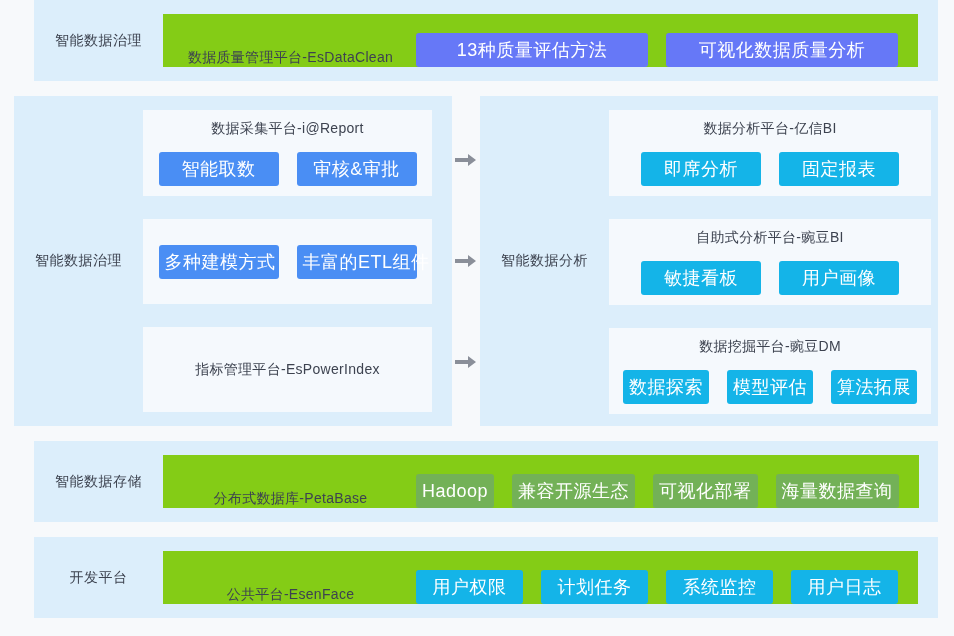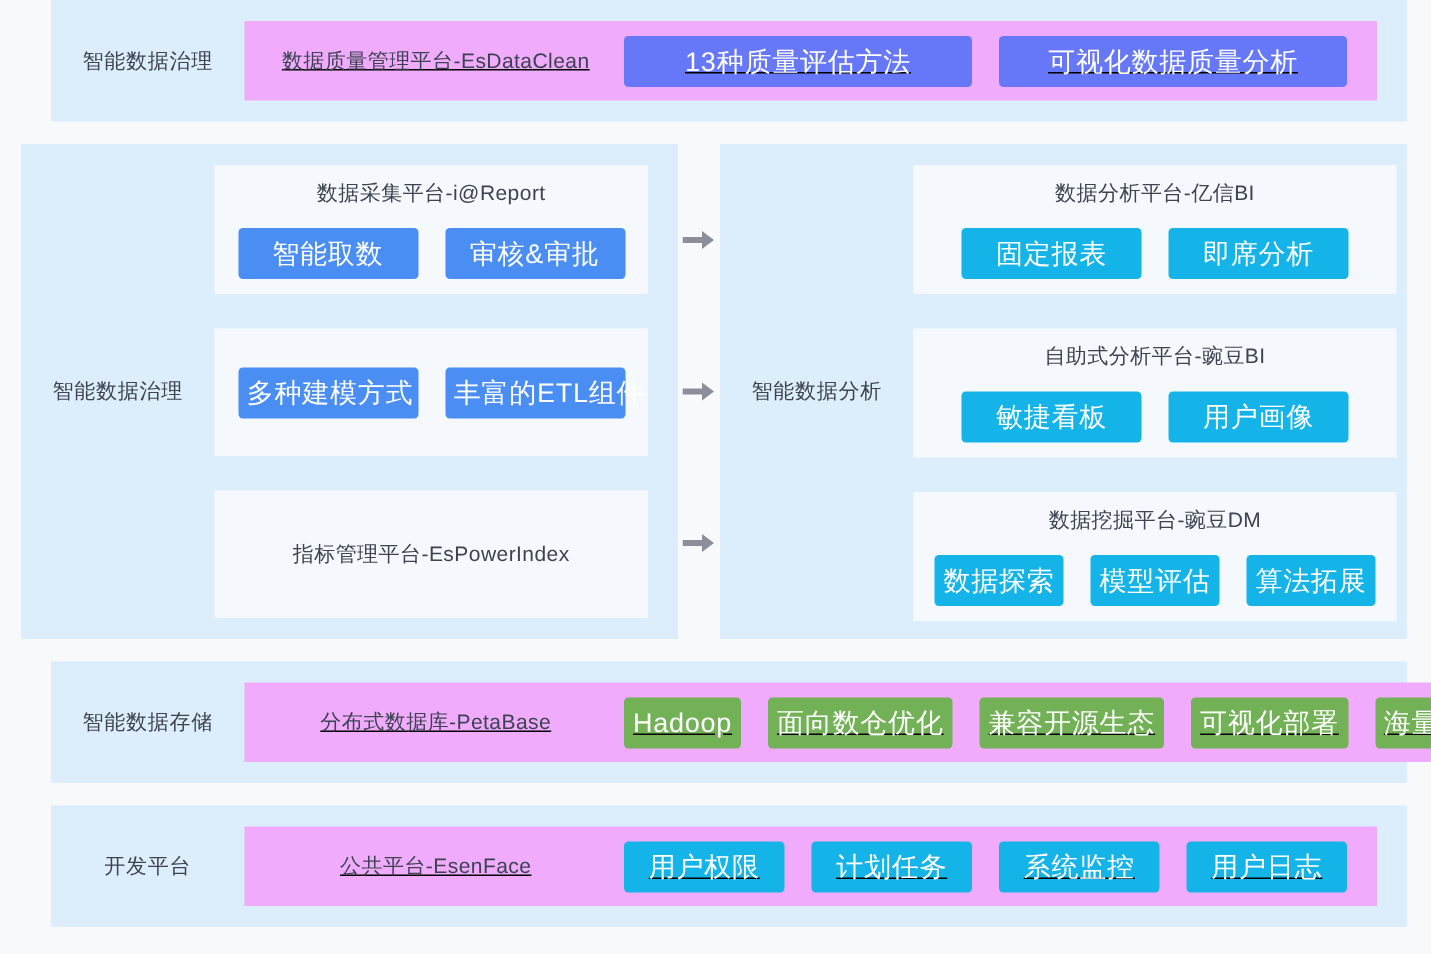--- a/index.html
+++ b/index.html
@@ -46,27 +46,26 @@
   }
 
   
   .simple-row {
     height: 81px;
     margin-bottom: 15px;
   }
   .simple-row .card {
     flex: 1 1 auto;
     margin: 14px 20px 14px 0;
-    background: #f0abfc;
-    display: flex;
-    align-items: center;
+    background: #84cc16;
+    display: flex;
+    align-items: flex-end;
     padding: 0 20px;
     box-sizing: border-box;
     gap: 18px;
-    text-decoration: underline;
   }
   .card-title {
     font-size: 14px;
     color: #3d4350;
     white-space: nowrap;
     letter-spacing: .3px;
   }
   .simple-row .card-title {
     flex: 0 0 auto;
     width: 215px;
@@ -221,22 +220,22 @@
       </span>
     </div>
 
     <div class="mid-col right">
       <div class="row-label">智能数据分析</div>
       <div class="card-stack">
 
         <div class="pcard">
           <div class="card-title">数据分析平台-亿信BI</div>
           <div class="btn-group">
+            <div class="btn cyan">即席分析</div>
             <div class="btn cyan">固定报表</div>
-            <div class="btn cyan">即席分析</div>
           </div>
         </div>
 
         <div class="pcard">
           <div class="card-title">自助式分析平台-豌豆BI</div>
           <div class="btn-group">
             <div class="btn cyan">敏捷看板</div>
             <div class="btn cyan">用户画像</div>
           </div>
         </div>
@@ -254,21 +253,20 @@
     </div>
 
   </div>
 
   <div class="panel simple-row">
     <div class="row-label">智能数据存储</div>
     <div class="card">
       <div class="card-title">分布式数据库-PetaBase</div>
       <div class="btn-row">
         <div class="btn green">Hadoop</div>
-        <div class="btn green">面向数仓优化</div>
         <div class="btn green">兼容开源生态</div>
         <div class="btn green">可视化部署</div>
         <div class="btn green">海量数据查询</div>
       </div>
     </div>
   </div>
 
   <div class="panel simple-row">
     <div class="row-label">开发平台</div>
     <div class="card">

